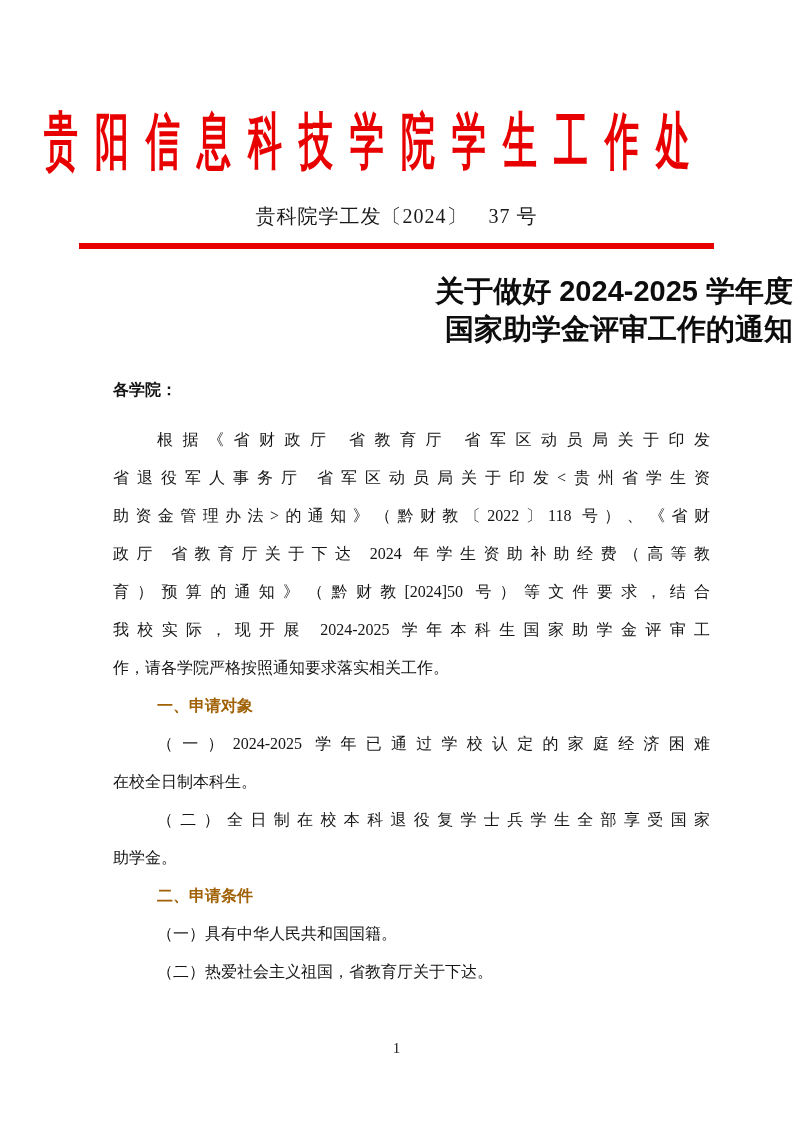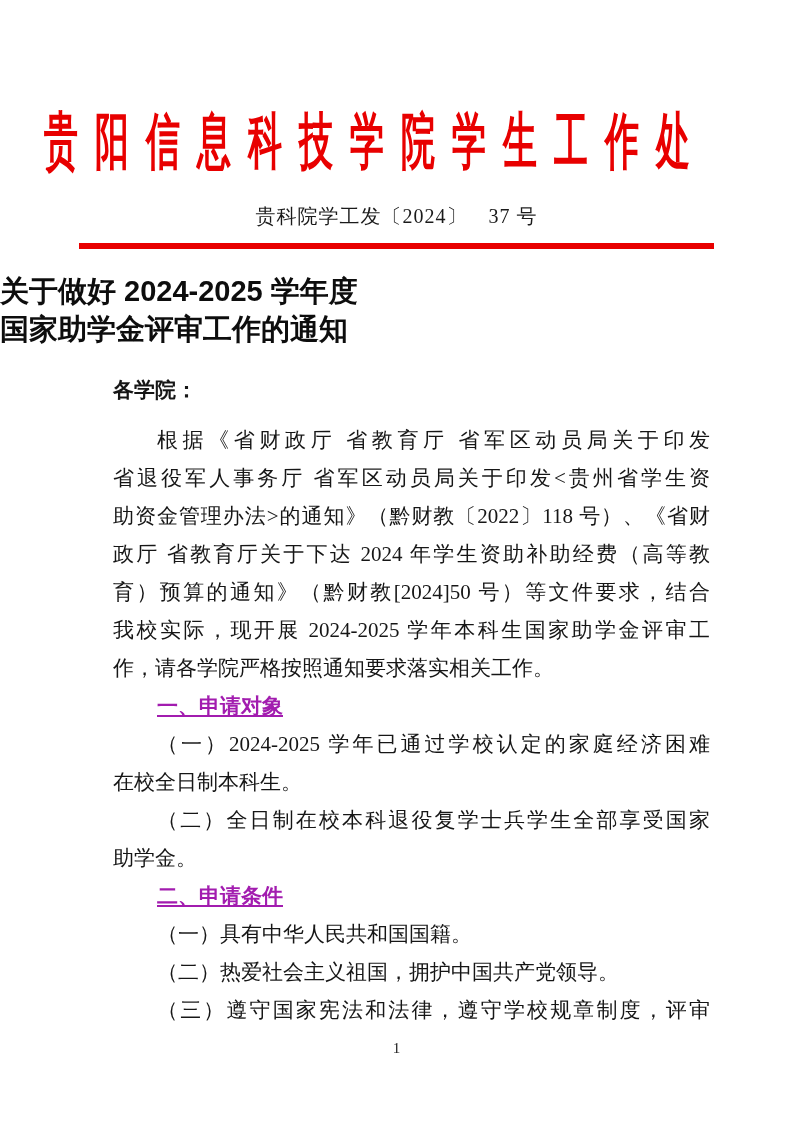--- a/index.html
+++ b/index.html
@@ -40,51 +40,50 @@
   }
   
   .redline{
     position:absolute;top:243px;left:79px;
     width:635px;height:6px;
     background:#e80000;
   }
   
   .title{
     position:absolute;top:272px;left:0;width:100%;
-    text-align:left;
+    text-align:right;
     font-family:"Liberation Sans","DejaVu Sans",sans-serif;
     font-weight:600;
     font-size:29px;line-height:38px;
     color:#0d0d0d;
   }
   
   .body{
     position:absolute;top:371px;left:113px;
     width:597px;
-    font-size:21px;line-height:38px;
+    font-size:16px;line-height:38px;
     color:#161616;
   }
   .line{height:38px;white-space:nowrap;}
   .fill{
     white-space:normal;
     text-align:justify;
     -moz-text-align-last:justify;
     text-align-last:justify;
   }
   .indent{padding-left:44px;}
   .salutation{
     font-weight:bold;
     margin-bottom:12px;
     font-family:"Liberation Sans","DejaVu Sans",sans-serif;
   }
   .heading{
     font-weight:bold;
     font-family:"Liberation Sans","DejaVu Sans",sans-serif;
-    color:#a21caf;
-    text-decoration:underline;
+    color:#a16207;
   }
   
   .footer{
     position:absolute;top:1036px;left:0;width:100%;
     text-align:center;
     font-size:15px;line-height:24px;
     color:#222222;
   }
 </style>
 </head>
@@ -114,19 +113,18 @@
     <div class="line fill">育）预算的通知》（黔财教[2024]50 号）等文件要求，结合</div>
     <div class="line fill">我校实际，现开展 2024-2025 学年本科生国家助学金评审工</div>
     <div class="line">作，请各学院严格按照通知要求落实相关工作。</div>
     <div class="line heading indent">一、申请对象</div>
     <div class="line fill indent">（一）2024-2025 学年已通过学校认定的家庭经济困难</div>
     <div class="line">在校全日制本科生。</div>
     <div class="line fill indent">（二）全日制在校本科退役复学士兵学生全部享受国家</div>
     <div class="line">助学金。</div>
     <div class="line heading indent">二、申请条件</div>
     <div class="line indent">（一）具有中华人民共和国国籍。</div>
-    <div class="line indent">（二）热爱社会主义祖国，拥护中国共产党领导。</div>
-    <div class="line fill indent">（三）遵守国家宪法和法律，遵守学校规章制度，评审</div>
+    <div class="line indent">（二）热爱社会主义祖国，省教育厅关于下达。</div>
   </div>
 
   <div class="footer">1</div>
 
 </div>
 
 </body></html>

